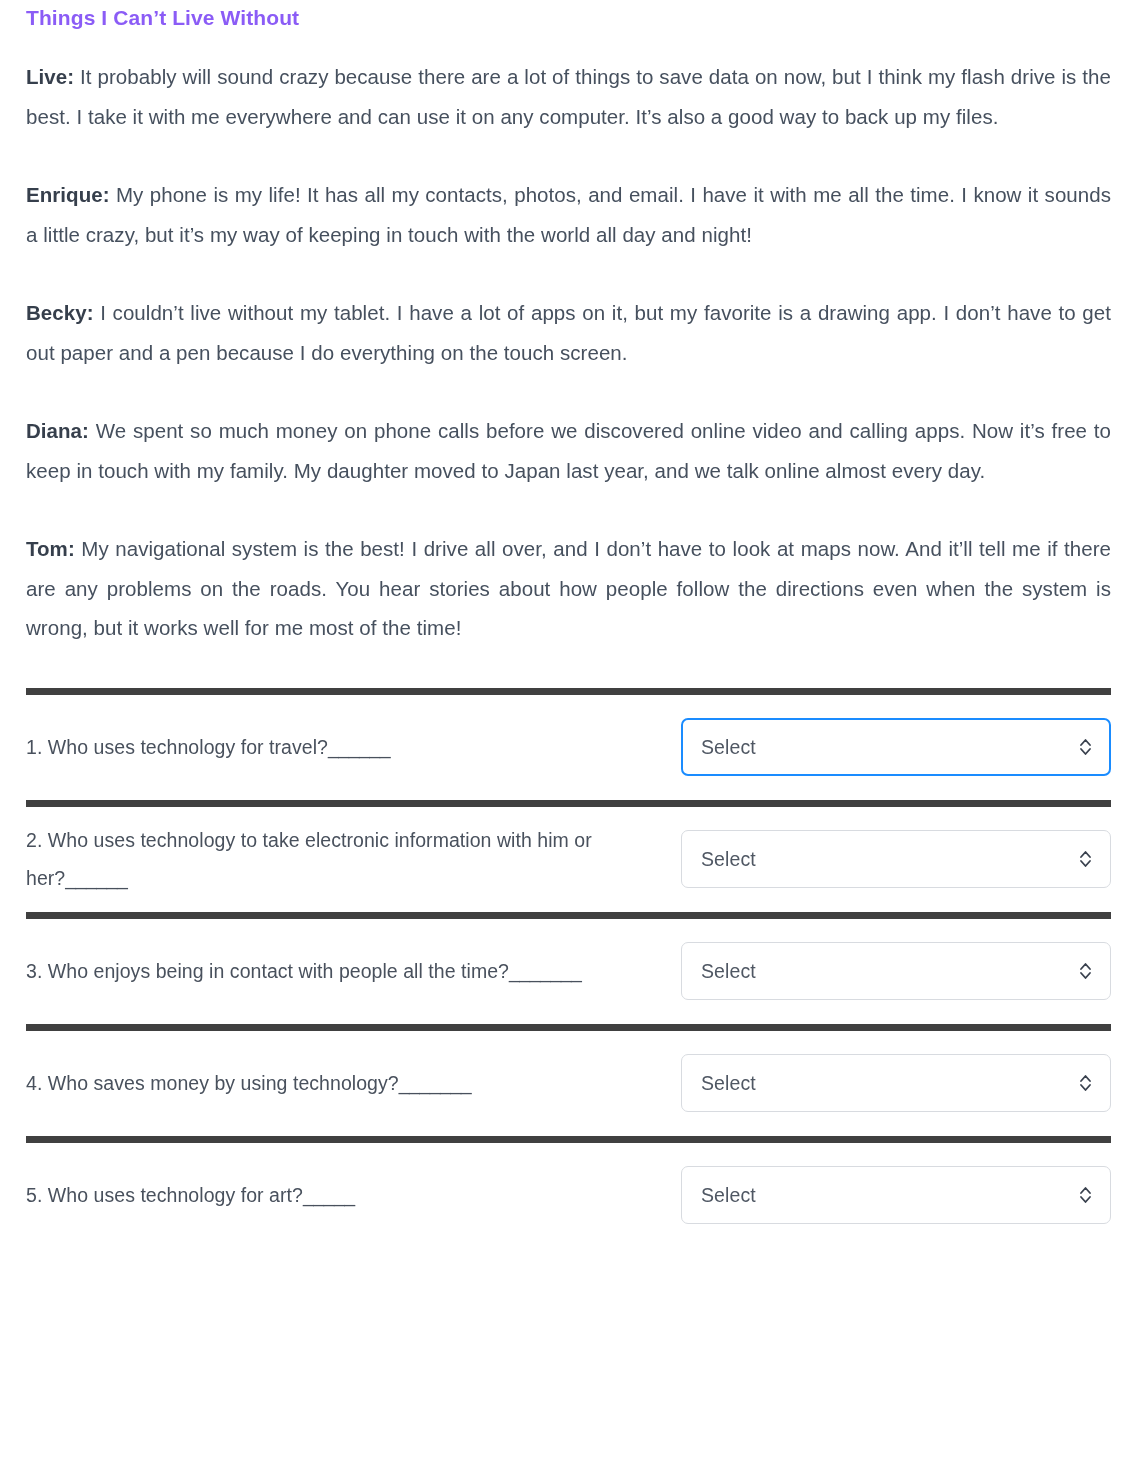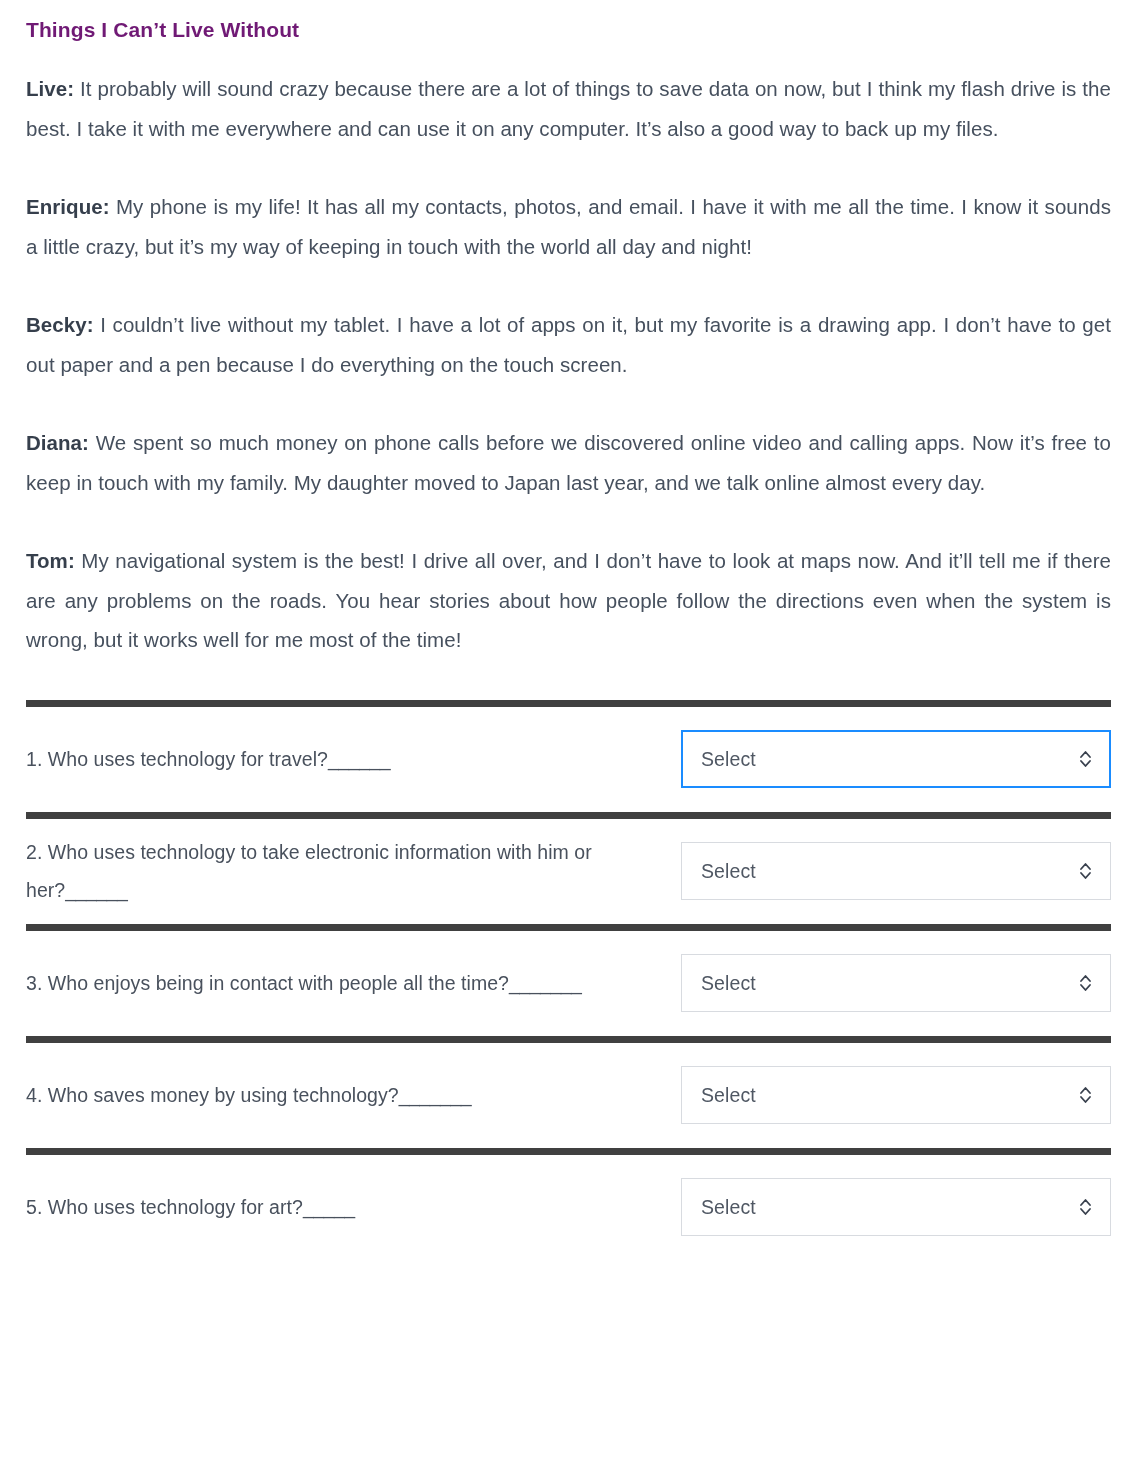--- a/index.html
+++ b/index.html
@@ -20,24 +20,24 @@
   .page {
     box-sizing: border-box;
     width: 1137px;
     padding: 0 26px;
   }
 
   
   .passage-title {
     font-size: 21px;
     font-weight: bold;
-    color: #701a75;
+    color: #8b5cf6;
     letter-spacing: 0.1px;
     margin: 0;
-    padding-top: 16px;
+    padding-top: 4px;
     line-height: 1.3;
   }
 
   .passage {
     margin-top: 26px;
   }
 
   .para {
     font-size: 20.5px;
     line-height: 39.5px;
@@ -87,21 +87,21 @@
     flex: 0 0 430px;
     position: relative;
     box-sizing: border-box;
   }
 
   .select-box {
     box-sizing: border-box;
     width: 430px;
     height: 58px;
     border: 1px solid #d8dbe0;
-    border-radius: 0;
+    border-radius: 7px;
     background: #ffffff;
     display: flex;
     align-items: center;
     justify-content: space-between;
     padding: 0 17px 0 19px;
     font-size: 19.5px;
     color: #525a66;
     cursor: pointer;
   }
 

